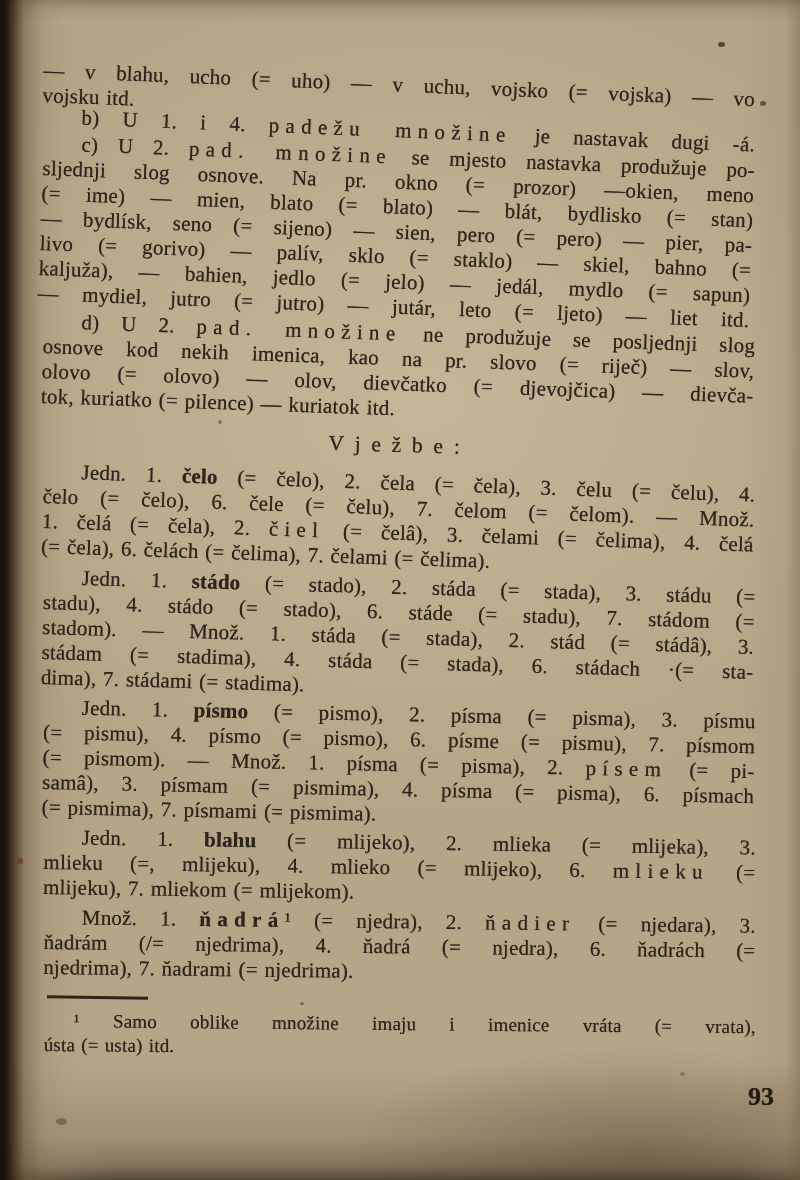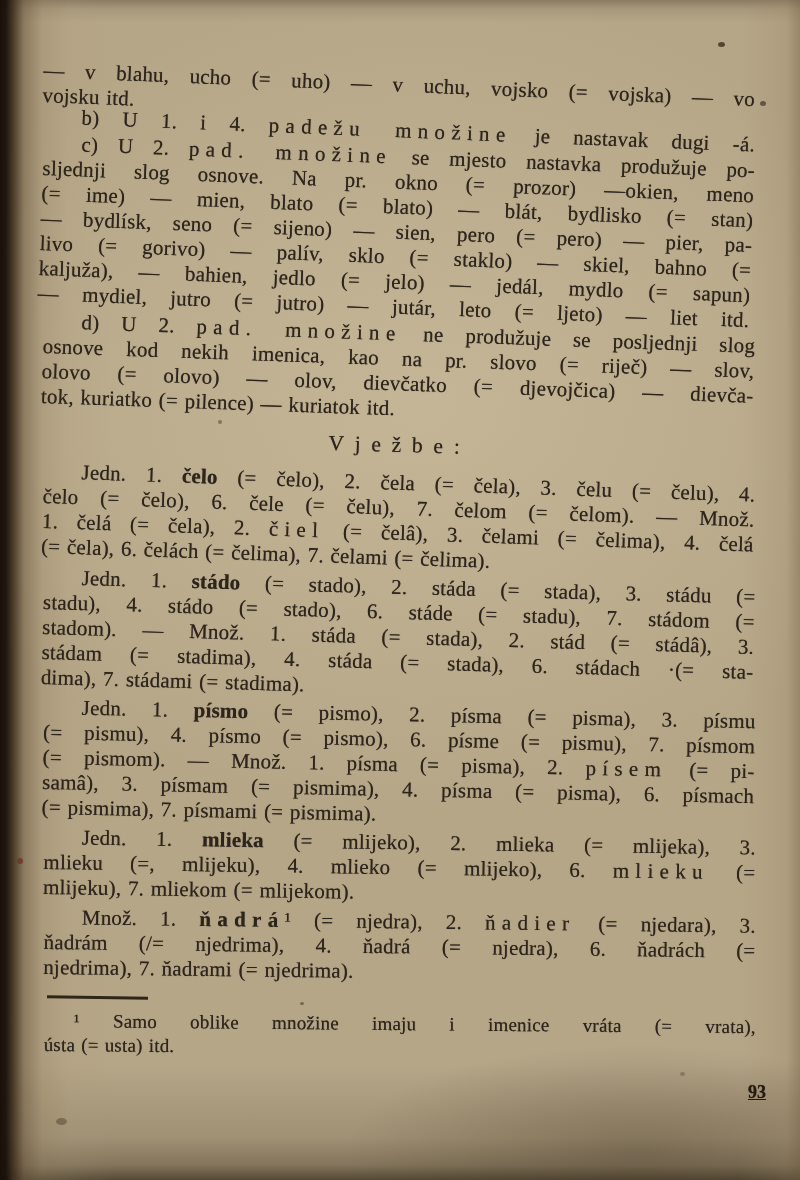--- a/index.html
+++ b/index.html
@@ -23,22 +23,22 @@
         letter-spacing:0.2px;word-spacing:0.06em;}
   .line.first{text-indent:38px;}
   .line.last{text-align-last:left;}
   .sp{letter-spacing:0.30em;}
   b{font-weight:bold;}
   .heading .line{text-align:center;text-align-last:center;letter-spacing:0.5em;font-size:21.5px;}
   .footnote .line{font-size:19px;line-height:24px;}
   .footnote .line.first{text-indent:30px;}
   .fn-rule{position:absolute;left:47px;top:996px;width:101px;height:3px;background:#2f2619;
            transform:rotate(0.9deg);z-index:3;}
-  .page-number{position:absolute;left:748px;top:1082px;font-size:18px;font-weight:bold;
-               color:#241c12;z-index:3;text-shadow:0 0 0.8px rgba(36,28,18,0.8);text-decoration:underline;}
+  .page-number{position:absolute;left:748px;top:1082px;font-size:26px;font-weight:bold;
+               color:#241c12;z-index:3;text-shadow:0 0 0.8px rgba(36,28,18,0.8);}
   .speck{position:absolute;border-radius:50%;z-index:2;}
 </style>
 </head>
 <body>
 
 <div class="page">
   <div class="text-layer" id="text-layer">
       <div class="para" style="top: 58px; transform: rotate(2.35deg);">
         <div class="line">— v blahu, ucho (= uho) — v uchu, vojsko (= vojska) — vo</div>
         <div class="line last">vojsku itd.</div>
@@ -78,21 +78,21 @@
         <div class="line last">dima), 7. stádami (= stadima).</div>
       </div>
       <div class="para" style="top: 695px; transform: rotate(1.15deg);">
         <div class="line first">Jedn. 1. <b>písmo</b> (= pismo), 2. písma (= pisma), 3. písmu</div>
         <div class="line">(= pismu), 4. písmo (= pismo), 6. písme (= pismu), 7. písmom</div>
         <div class="line">(= pismom). — Množ. 1. písma (= pisma), 2. <span class="sp">písem</span> (= pi-</div>
         <div class="line">samâ), 3. písmam (= pismima), 4. písma (= pisma), 6. písmach</div>
         <div class="line last">(= pismima), 7. písmami (= pismima).</div>
       </div>
       <div class="para" style="top: 825px; transform: rotate(0.85deg);">
-        <div class="line first">Jedn. 1. <b>mlieka</b> (= mlijeko), 2. mlieka (= mlijeka), 3.</div>
+        <div class="line first">Jedn. 1. <b>blahu</b> (= mlijeko), 2. mlieka (= mlijeka), 3.</div>
         <div class="line">mlieku (=, mlijeku), 4. mlieko (= mlijeko), 6. <span class="sp">mlieku</span> (=</div>
         <div class="line last">mlijeku), 7. mliekom (= mlijekom).</div>
       </div>
       <div class="para" style="top: 905px; transform: rotate(0.7deg);">
         <div class="line first">Množ. 1. <b><span class="sp">ňadrá</span></b>¹ (= njedra), 2. <span class="sp">ňadier</span> (= njedara), 3.</div>
         <div class="line">ňadrám (/= njedrima), 4. ňadrá (= njedra), 6. ňadrách (=</div>
         <div class="line last">njedrima), 7. ňadrami (= njedrima).</div>
       </div>
       <div class="para footnote" style="top: 1009px; transform: rotate(0.5deg);">
         <div class="line first">¹ Samo oblike množine imaju i imenice vráta (= vrata),</div>

